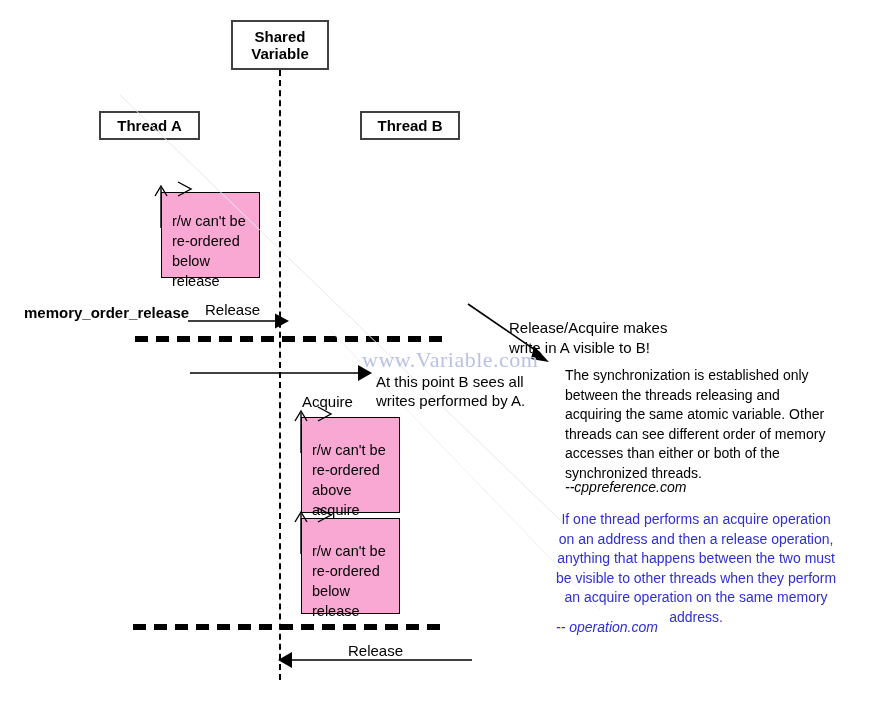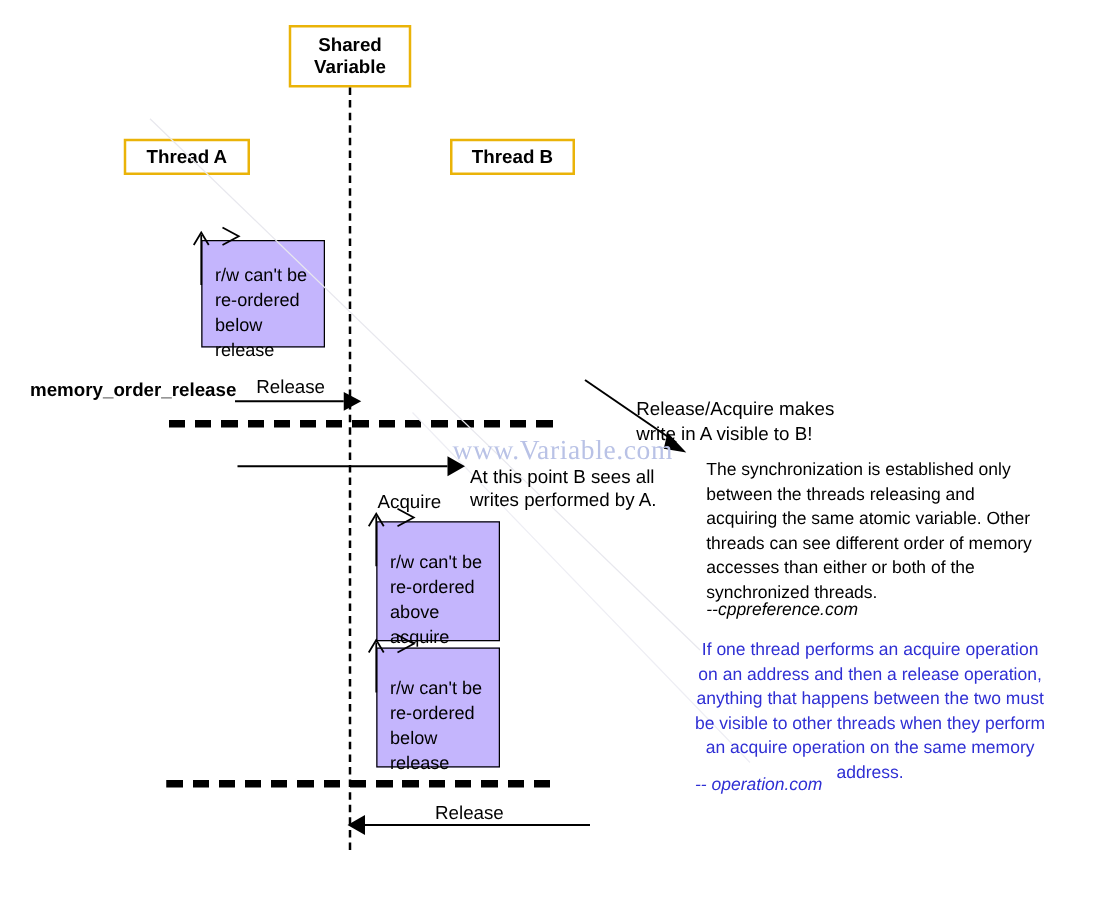--- a/index.html
+++ b/index.html
@@ -1,23 +1,23 @@
 <!DOCTYPE html>
 <html><head>
 <meta charset="utf-8">
 <style>
   html,body{margin:0;padding:0;background:#ffffff;}
   body{width:880px;height:720px;font-family:"Liberation Sans",sans-serif;color:#000;}
   #stage{position:relative;width:880px;height:720px;overflow:hidden;background:#fff;}
 
-  .box{position:absolute;border:2px solid #eab308;background:#fff;box-sizing:border-box;
+  .box{position:absolute;border:2px solid #404040;background:#fff;box-sizing:border-box;
        display:flex;align-items:center;justify-content:center;text-align:center;
        font-weight:bold;font-size:15px;line-height:17px;}
 
-  .note-box{position:absolute;border:1.5px solid #000;background:#c4b5fd;box-sizing:border-box;
+  .note-box{position:absolute;border:1.5px solid #000;background:#f9a8d4;box-sizing:border-box;
        font-size:14.5px;line-height:20px;font-weight:normal;text-align:left;
        padding:18px 0 0 10px;white-space:pre-line;}
 
   .vline{position:absolute;border-left:2px dashed #000;}
 
   .hdash{position:absolute;height:6px;background:
      repeating-linear-gradient(to right,#000 0px,#000 13px,transparent 13px,transparent 21px);}
 
   .lbl{position:absolute;font-size:15px;line-height:18px;white-space:pre-line;}
   .lbl.bold{font-weight:bold;text-align:right;}

